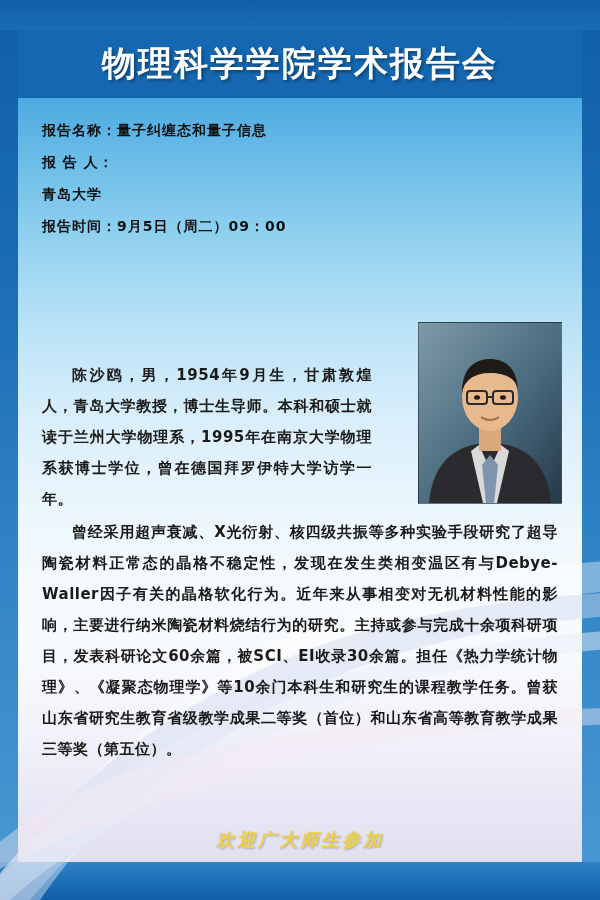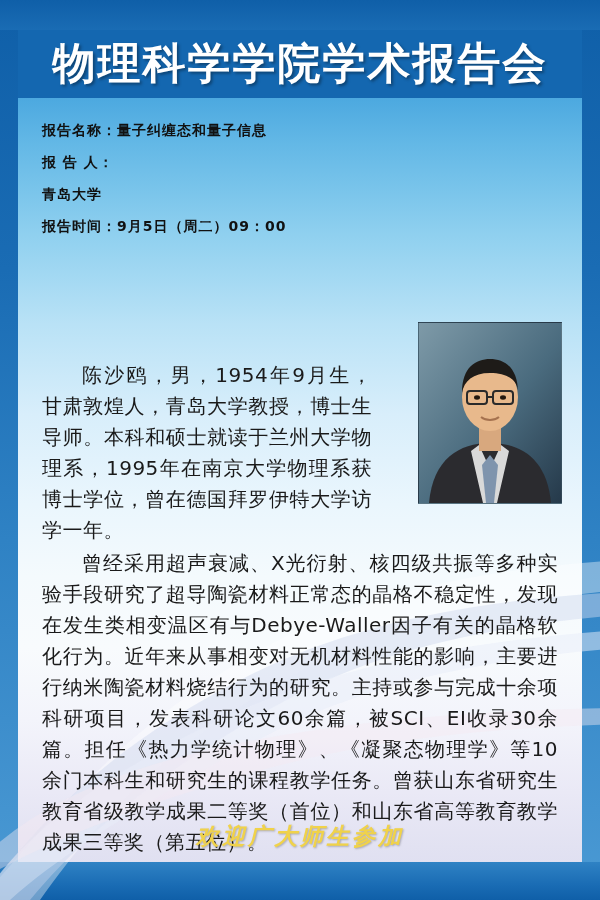--- a/index.html
+++ b/index.html
@@ -60,21 +60,21 @@
     left: 18px; top: 30px;
     width: 564px; height: 68px;
     background: linear-gradient(180deg, #1464ac 0%, #1a6fba 45%, #125f a6 100%);
     background-color: #1467b0;
     display: flex;
     align-items: center;
     justify-content: center;
   }
   .banner-inner {
     color: #ffffff;
-    font-size: 43px;
+    font-size: 34px;
     font-weight: bold;
     letter-spacing: 2px;
     text-shadow: 2px 2px 3px rgba(0,0,0,0.35);
     font-family: "DejaVu Sans", "Liberation Sans", sans-serif;
   }
   
   .swoosh {
     position: absolute;
     pointer-events: none;
     left: 0; top: 480px;
@@ -112,44 +112,45 @@
     background: linear-gradient(160deg, #6f8f9f 0%, #4d6d80 40%, #2e4354 100%);
     border: 1px solid rgba(0,0,0,0.15);
     overflow: hidden;
   }
   .portrait svg { display: block; }
   .body-text {
     position: absolute;
     left: 42px;
     top: 360px;
     width: 516px;
-    font-size: 20px;
+    font-size: 15px;
     line-height: 31px;
     color: #1a1a1a;
     font-family: "DejaVu Sans", "Liberation Sans", sans-serif;
     letter-spacing: 0.5px;
+    font-weight: bold;
   }
   .para {
     text-indent: 2em;
     text-align: justify;
     margin: 0 0 2px 0;
   }
   .para-1 {
     width: 330px;
   }
   .para-2 {
   }
   .footer-note {
     position: absolute;
     left: 0;
     bottom: 48px;
     width: 600px;
     text-align: center;
     color: #f0d24a;
-    font-size: 23px;
+    font-size: 18px;
     font-weight: bold;
     font-style: italic;
     letter-spacing: 3px;
     text-shadow: 1px 1px 2px rgba(0,0,0,0.25);
     font-family: "DejaVu Sans", "Liberation Sans", sans-serif;
   }
 </style>
 </head>
 <body>
 

